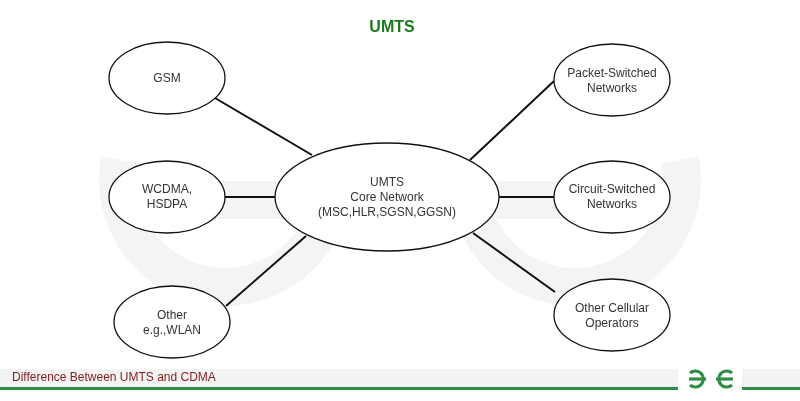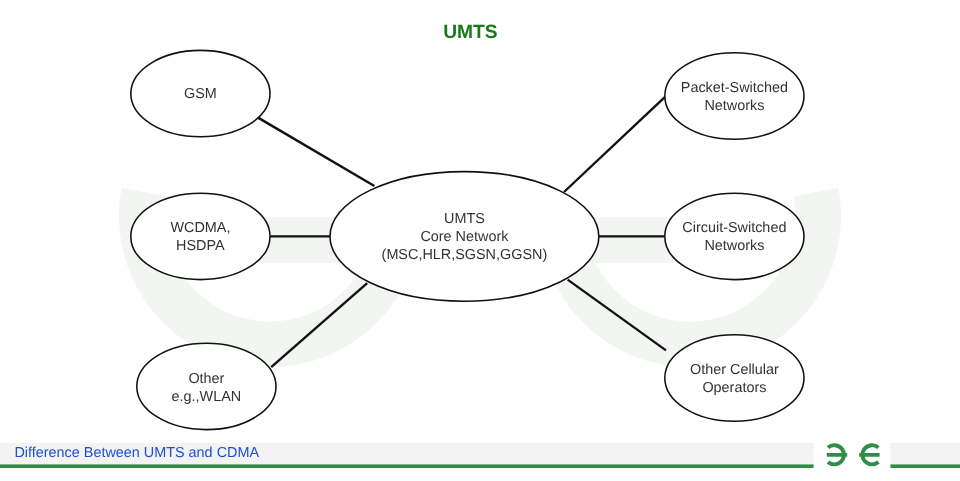--- a/index.html
+++ b/index.html
@@ -5,21 +5,21 @@
   html, body { margin: 0; padding: 0; background: #ffffff; }
   body { width: 800px; height: 401px; position: relative; overflow: hidden; font-family: "Liberation Sans", sans-serif; }
   #diagram { position: absolute; left: 0; top: 0; }
   .node-text { font-family: "Liberation Sans", sans-serif; font-size: 12px; fill: #333333; text-anchor: middle; }
   .title-text { font-family: "Liberation Sans", sans-serif; font-size: 16px; font-weight: bold; text-anchor: middle; }
   .footer { position: absolute; left: 0; top: 367px; width: 800px; height: 34px; }
   .footer-bar { position: absolute; left: 0; top: 2px; width: 678px; height: 18px; background: #f3f3f3; }
   .footer-bar-right { position: absolute; left: 742px; top: 2px; width: 58px; height: 18px; background: #f3f3f3; }
   .footer-line-left { position: absolute; left: 0; top: 20px; width: 678px; height: 3px; background: #2f8d46; }
   .footer-line-right { position: absolute; left: 742px; top: 20px; width: 58px; height: 3px; background: #2f8d46; }
-  .footer-text { position: absolute; left: 12px; top: 3px; font-size: 12px; color: #1d4ed8; font-family: "Liberation Sans", sans-serif; }
+  .footer-text { position: absolute; left: 12px; top: 3px; font-size: 12px; color: #7f1d1d; font-family: "Liberation Sans", sans-serif; }
   .footer-logo { position: absolute; left: 686px; top: 0px; width: 50px; height: 24px; }
 </style>
 </head>
 <body>
 
 <svg id="diagram" width="800" height="401" viewBox="0 0 800 401">
 
   <g fill="none" stroke="#f3f5f3" stroke-width="38">
     <path d="M 120 160 A 95 95 0 1 0 330 200 L 160 200"></path>
     <path d="M 680 160 A 95 95 0 1 1 470 200 L 640 200"></path>

